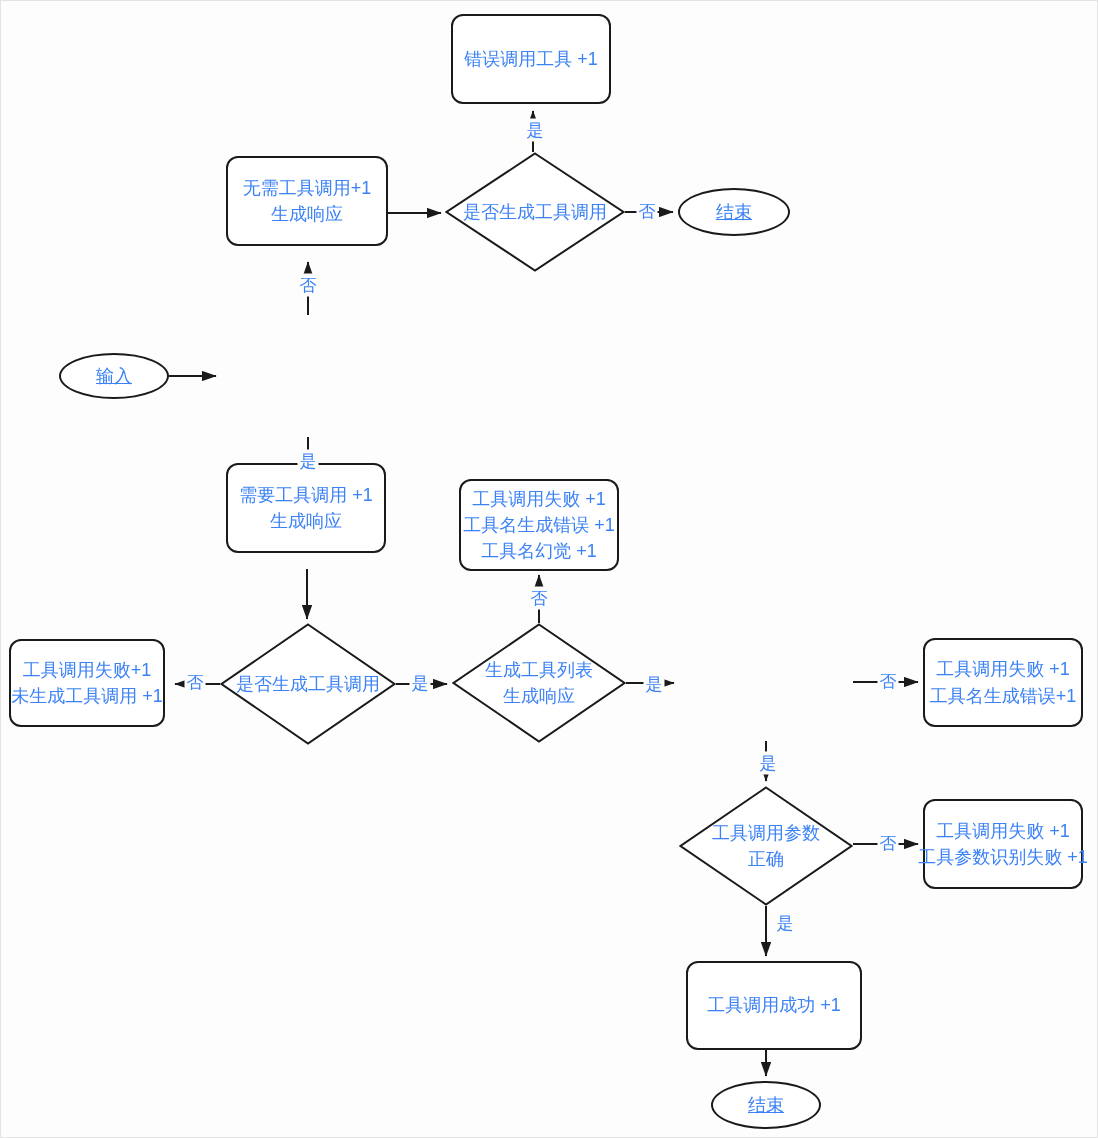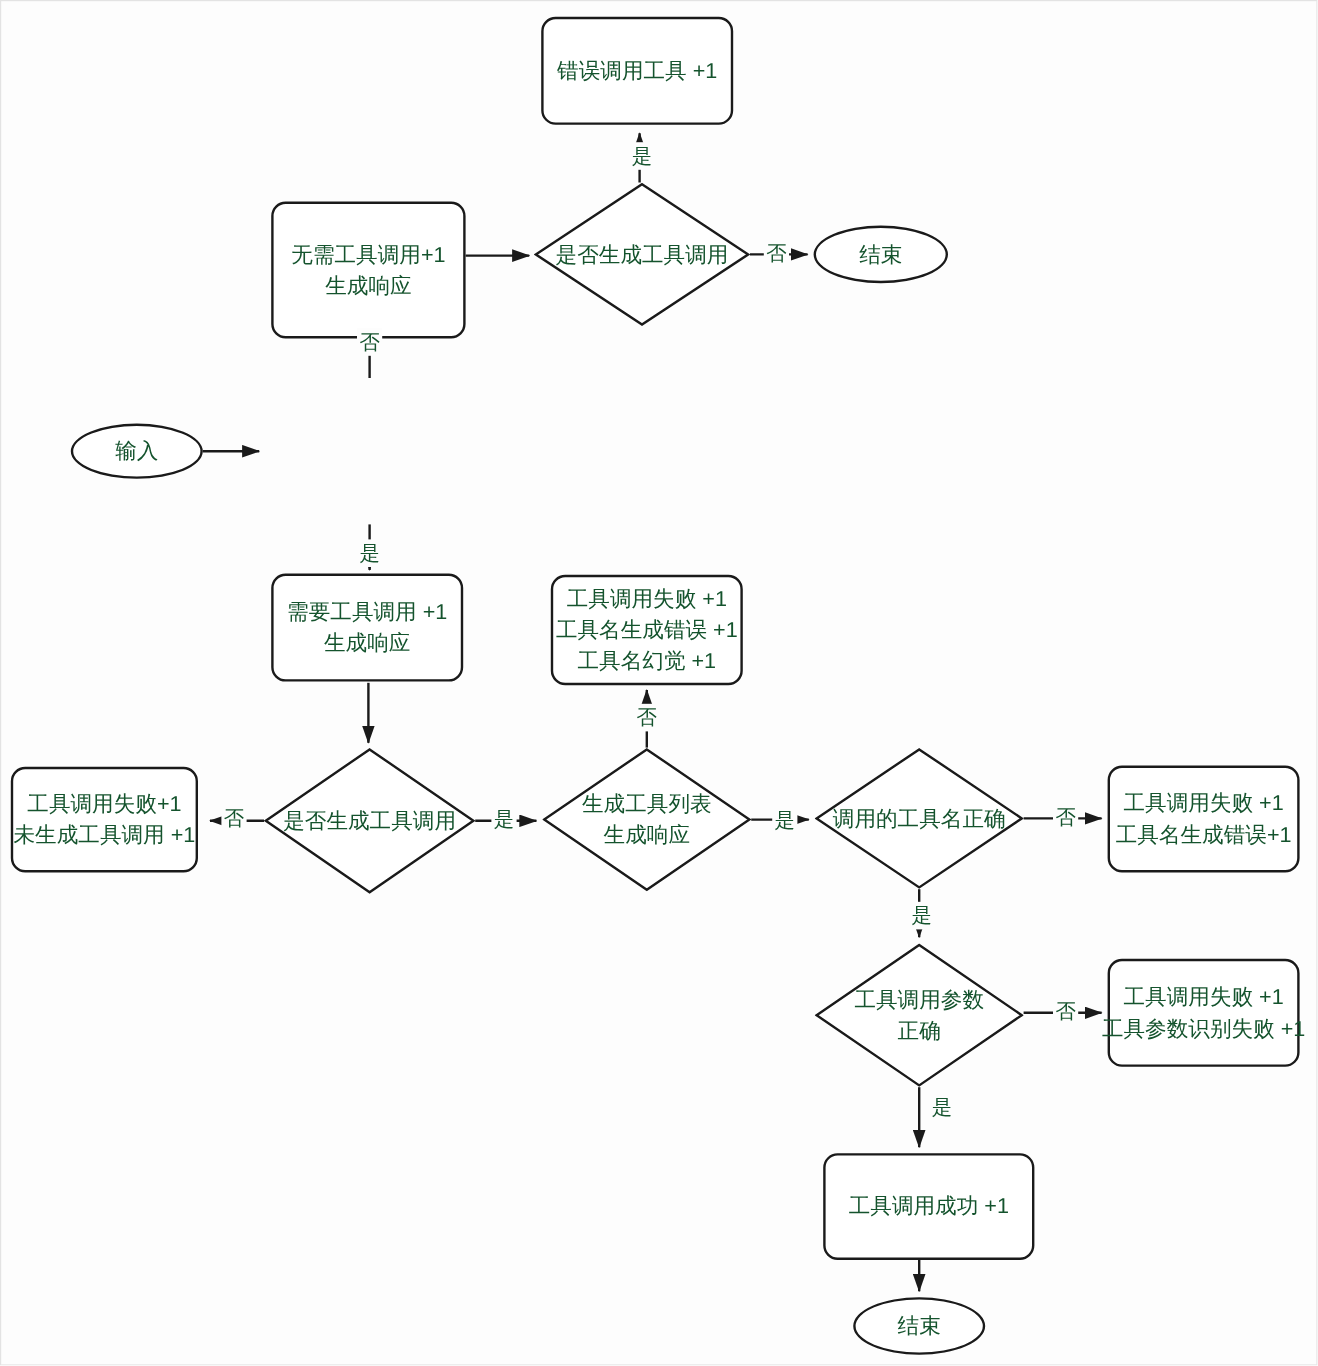--- a/index.html
+++ b/index.html
@@ -1,21 +1,21 @@
 <!DOCTYPE html>
 <html><head>
 <meta charset="utf-8">
 <style>
   html,body { margin:0; padding:0; background:#ffffff; }
   #canvas {
     position:relative;
     width:1098px; height:1138px;
     background:#fdfdfd;
     font-family:"Liberation Sans", sans-serif;
-    color:#14532d;
+    color:#3b82f6;
     border:1px solid #e3e3e3;
     box-sizing:border-box;
     overflow:hidden;
   }
   #edges { position:absolute; left:0; top:0; z-index:1; }
   #edges path { stroke:#1a1a1a; stroke-width:2; fill:none; }
   .node {
     position:absolute;
     display:flex; align-items:center; justify-content:center;
     text-align:center; z-index:2;
@@ -24,20 +24,21 @@
     background:#ffffff;
     border:2px solid #1a1a1a;
     border-radius:12px;
     box-sizing:border-box;
   }
   .ellipse {
     background:#ffffff;
     border:2px solid #1a1a1a;
     border-radius:50%;
     box-sizing:border-box;
+    text-decoration:underline;
   }
   .diamond { background:transparent;font-family:Liberation Serif, serif; }
   .diamond > svg { position:absolute; left:0; top:0; }
   .diamond polygon { fill:#ffffff; stroke:#1a1a1a; stroke-width:2; }
   .label {
     position:relative;
     white-space:pre;
     font-size:18px;
     line-height:1.45;
     z-index:2;
@@ -78,42 +79,42 @@
     <path d="M765 740 L765 780" marker-end="url(#arrow)"></path>
     <path d="M852 843 L917 843" marker-end="url(#arrow)"></path>
     <path d="M765 905 L765 955" marker-end="url(#arrow)"></path>
     <path d="M765 1049 L765 1075" marker-end="url(#arrow)"></path>
   </svg>
 
   <div class="node box" style="left:450px;top:13px;width:160px;height:90px">
     <span class="label">错误调用工具 +1</span>
   </div>
 
-  <div class="node box" style="left:225px;top:167px;width:162px;height:114px">
+  <div class="node box" style="left:225px;top:155px;width:162px;height:90px">
     <span class="label">无需工具调用+1
 生成响应</span>
   </div>
 
   <div class="node diamond" style="left:444px;top:151px;width:180px;height:120px">
     <svg width="180" height="120">
       <polygon points="90,1.5 178.5,60 90,118.5 1.5,60"></polygon>
     </svg>
     <span class="label">是否生成工具调用</span>
   </div>
 
   <div class="node ellipse" style="left:677px;top:187px;width:112px;height:48px">
     <span class="label">结束</span>
   </div>
 
   <div class="node ellipse" style="left:58px;top:352px;width:110px;height:46px">
     <span class="label">输入</span>
   </div>
 
 
-  <div class="node box" style="left:225px;top:477px;width:160px;height:90px">
+  <div class="node box" style="left:225px;top:462px;width:160px;height:90px">
     <span class="label">需要工具调用 +1
 生成响应</span>
   </div>
 
   <div class="node box" style="left:458px;top:478px;width:160px;height:92px">
     <span class="label">工具调用失败 +1
 工具名生成错误 +1
 工具名幻觉 +1</span>
   </div>
 
@@ -130,26 +131,20 @@
   </div>
 
   <div class="node diamond" style="left:451px;top:622px;width:174px;height:120px">
     <svg width="174" height="120">
       <polygon points="87,1.5 172.5,60 87,118.5 1.5,60"></polygon>
     </svg>
     <span class="label">生成工具列表
 生成响应</span>
   </div>
 
-  <div class="node diamond" style="left:678px;top:622px;width:174px;height:118px">
-    <svg width="174" height="118">
-      <polygon points="87,1.5 172.5,59 87,116.5 1.5,59"></polygon>
-    </svg>
-    <span class="label">调用的工具名正确</span>
-  </div>
 
   <div class="node box" style="left:922px;top:637px;width:160px;height:89px">
     <span class="label">工具调用失败 +1
 工具名生成错误+1</span>
   </div>
 
   <div class="node diamond" style="left:678px;top:785px;width:174px;height:120px">
     <svg width="174" height="120">
       <polygon points="87,1.5 172.5,60 87,118.5 1.5,60"></polygon>
     </svg>

